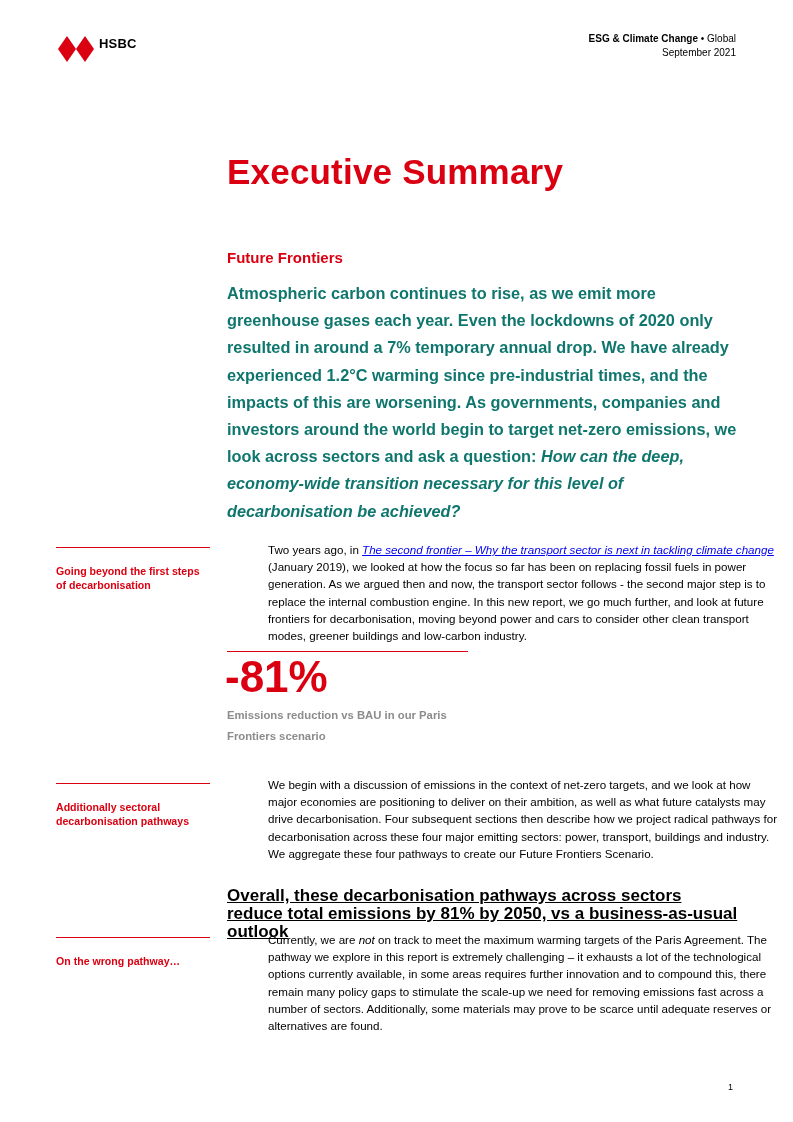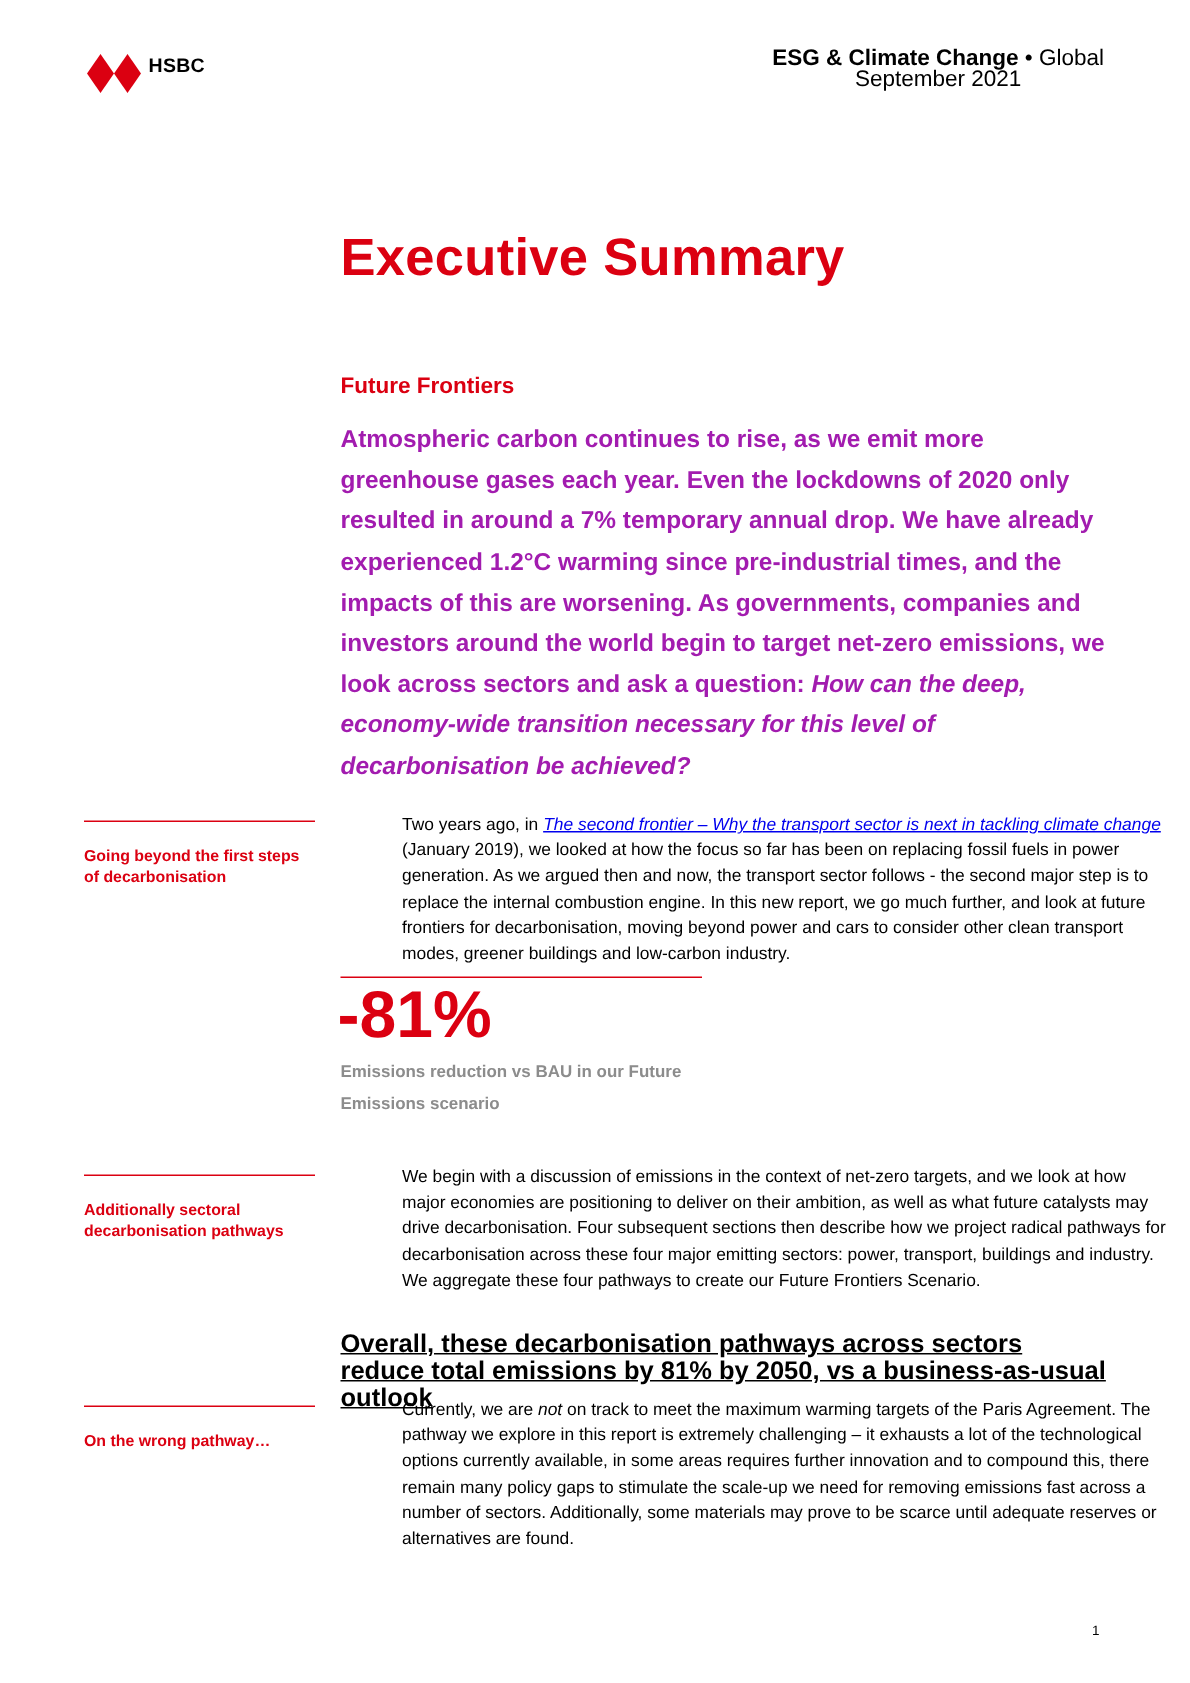--- a/index.html
+++ b/index.html
@@ -4,27 +4,27 @@
   <style>
     html, body { margin: 0; padding: 0; background: #ffffff; }
     body {
       width: 793px; height: 1122px; position: relative; overflow: hidden;
       font-family: "Liberation Sans", sans-serif; color: #000;
     }
     .abs { position: absolute; }
     .logo { left: 58px; top: 36px; display: flex; align-items: flex-start; }
     .logo svg { display: block; }
     .logo-text { font-weight: bold; font-size: 13px; margin-left: 5px; letter-spacing: 0.2px; }
-    .hdr-right { right: 57px; top: 32px; text-align: center; font-size: 15px; line-height: 14px; }
+    .hdr-right { right: 57px; top: 32px; text-align: right; font-size: 10px; line-height: 14px; }
     .hdr-right b { font-weight: bold; }
     .title { left: 227px; top: 152px; font-size: 35px; font-weight: bold; color: #db0011; letter-spacing: 0.2px; }
     .subtitle { left: 227px; top: 249px; font-size: 15px; font-weight: bold; color: #db0011; }
     .lead {
       left: 227px; top: 280px; width: 520px; font-size: 16.3px; font-weight: bold;
-      color: #a21caf; line-height: 27.2px;
+      color: #0f766e; line-height: 27.2px;
     }
     .lead i { font-style: italic; }
     .side {
       left: 56px; width: 154px; border-top: 1px solid #db0011; padding-top: 16px;
       font-size: 10.6px; font-weight: bold; color: #db0011; line-height: 14px;
     }
     .body-text {
       left: 227px; width: 512px; font-size: 11.6px; line-height: 17.2px; color: #000; margin-left: 41px;
     }
     .body-text a { color: #0000ee; font-style: italic; text-decoration: underline; }
@@ -65,21 +65,21 @@
   <span>Atmospheric carbon continues to rise, as we emit more greenhouse gases each year. Even the lockdowns of 2020 only resulted in around a 7% temporary annual drop. We have already experienced 1.2°C warming since pre-industrial times, and the impacts of this are worsening. As governments, companies and investors around the world begin to target net-zero emissions, we look across sectors and ask a question: </span><i>How can the deep, economy-wide transition necessary for this level of decarbonisation be achieved?</i>
 </div>
 
 <div class="abs side" style="top:547px;">Going beyond the first steps of decarbonisation</div>
 <div class="abs body-text" style="top:541px;">
   <span>Two years ago, in </span><a href="#">The second frontier – Why the transport sector is next in tackling climate change</a><span> (January 2019), we looked at how the focus so far has been on replacing fossil fuels in power generation. As we argued then and now, the transport sector follows - the second major step is to replace the internal combustion engine. In this new report, we go much further, and look at future frontiers for decarbonisation, moving beyond power and cars to consider other clean transport modes, greener buildings and low-carbon industry.</span>
 </div>
 
 <div class="abs stat-rule"></div>
 <div class="abs stat-value">-81%</div>
-<div class="abs stat-caption">Emissions reduction vs BAU in our Future Emissions scenario</div>
+<div class="abs stat-caption">Emissions reduction vs BAU in our Paris Frontiers scenario</div>
 
 <div class="abs side" style="top:783px;">Additionally sectoral decarbonisation pathways</div>
 <div class="abs body-text" style="top:776px;">We begin with a discussion of emissions in the context of net-zero targets, and we look at how major economies are positioning to deliver on their ambition, as well as what future catalysts may drive decarbonisation. Four subsequent sections then describe how we project radical pathways for decarbonisation across these four major emitting sectors: power, transport, buildings and industry. We aggregate these four pathways to create our Future Frontiers Scenario.</div>
 <div class="abs emph">Overall, these decarbonisation pathways across sectors reduce total emissions by 81% by 2050, vs a business-as-usual outlook</div>
 
 <div class="abs side" style="top:937px;">On the wrong pathway…</div>
 <div class="abs body-text" style="top:931px;">
   <span>Currently, we are </span><i>not</i><span> on track to meet the maximum warming targets of the Paris Agreement. The pathway we explore in this report is extremely challenging – it exhausts a lot of the technological options currently available, in some areas requires further innovation and to compound this, there remain many policy gaps to stimulate the scale-up we need for removing emissions fast across a number of sectors. Additionally, some materials may prove to be scarce until adequate reserves or alternatives are found.</span>
 </div>
 

